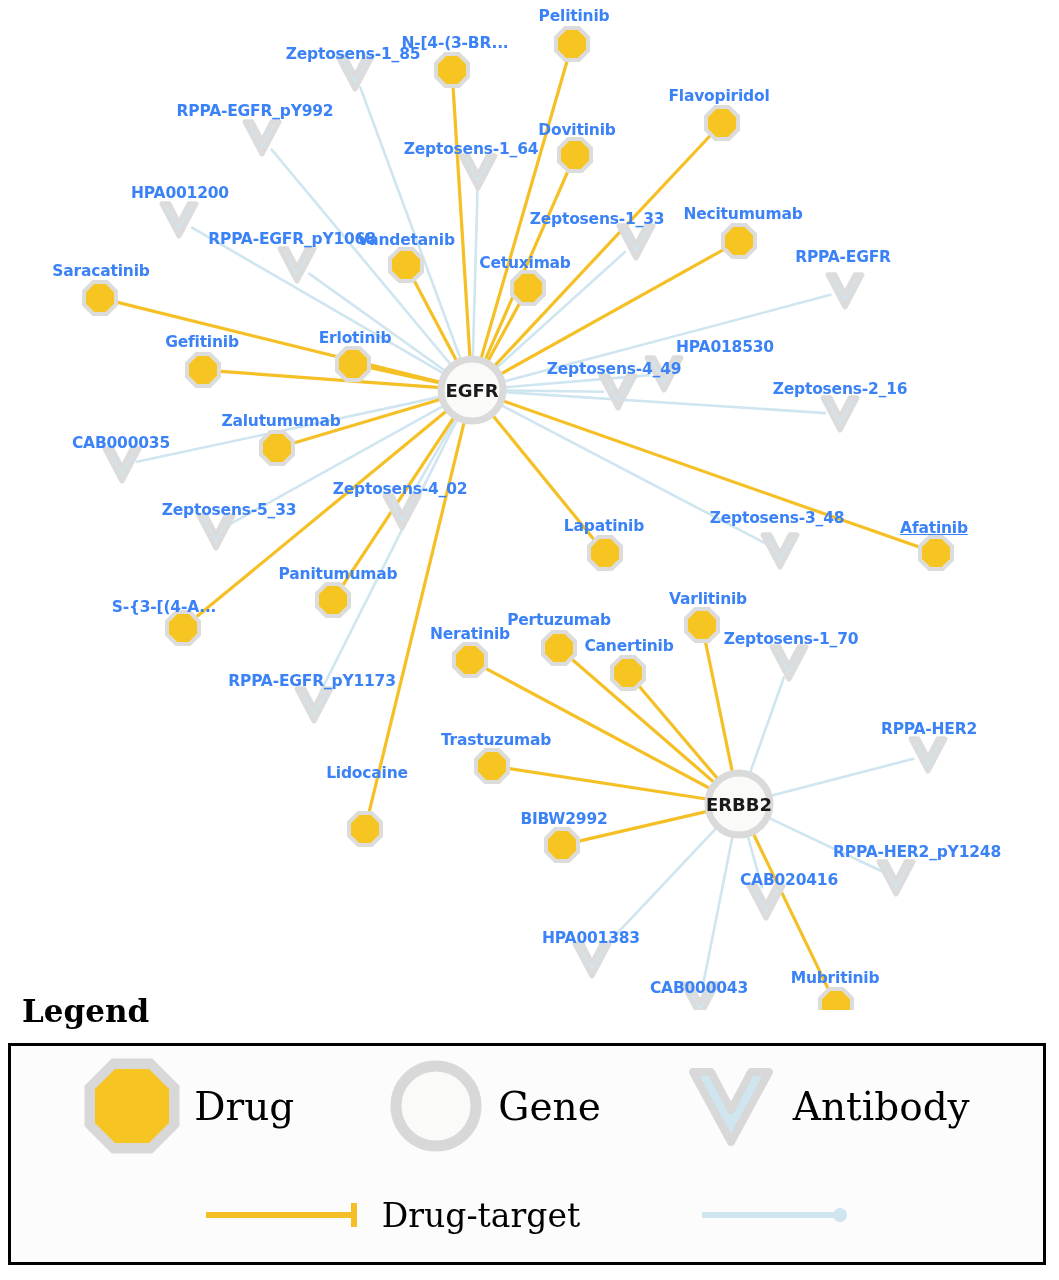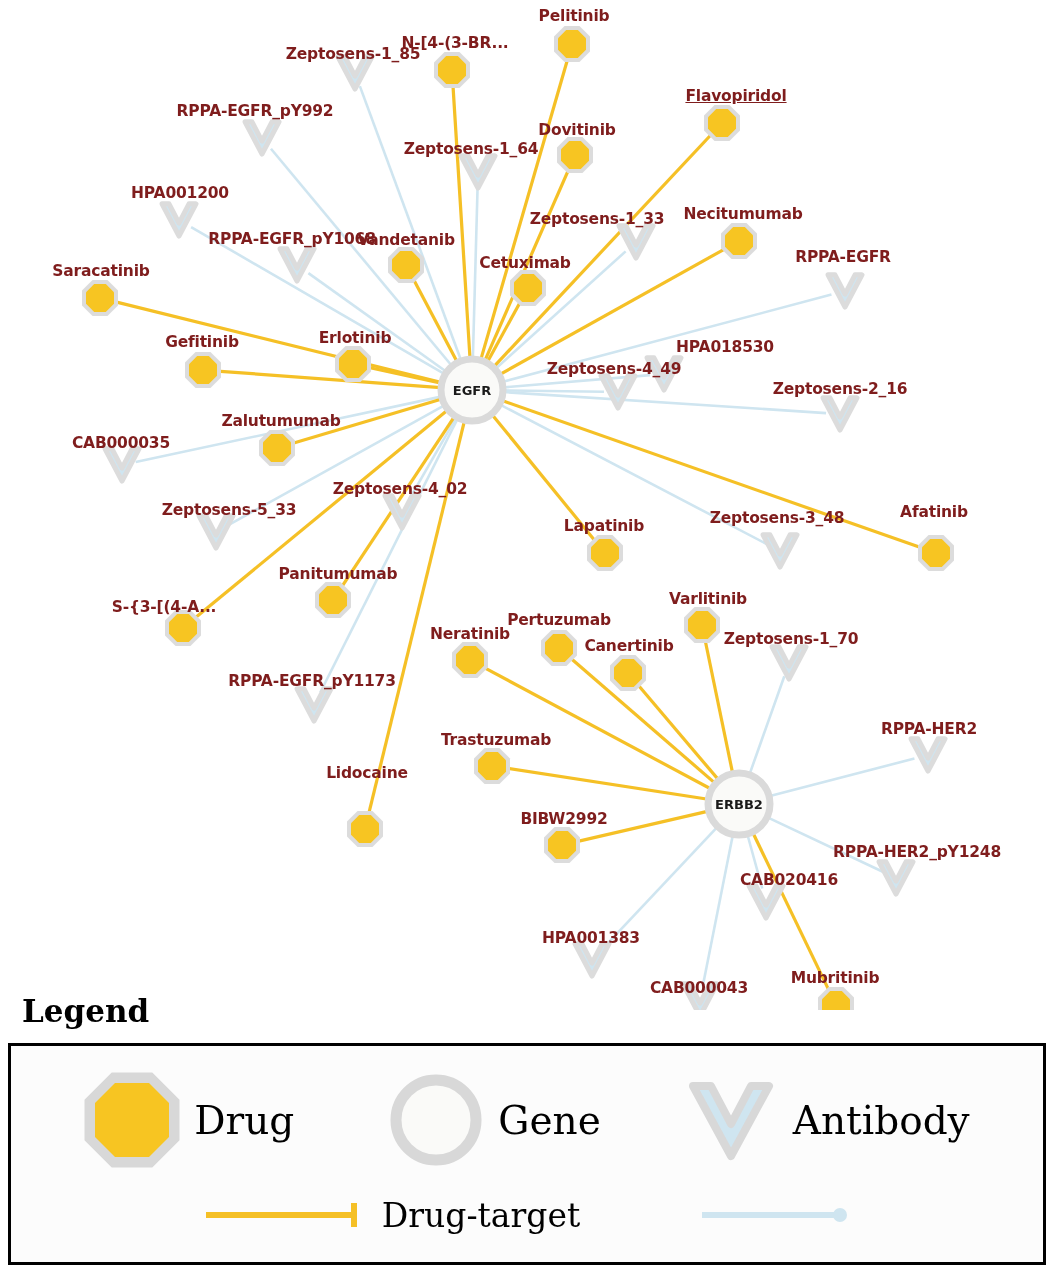--- a/index.html
+++ b/index.html
@@ -24,30 +24,30 @@
   #network svg {
     position: absolute;
     left: 0;
     top: 0;
   }
   .node-label {
     position: absolute;
     font-family: "DejaVu Sans", sans-serif;
     font-weight: bold;
     font-size: 15.5px;
-    color: #7f1d1d;
+    color: #3b82f6;
     white-space: nowrap;
     transform: translate(-50%, -50%);
     letter-spacing: -0.2px;
   }
   .gene-label {
     position: absolute;
     font-family: "DejaVu Sans", sans-serif;
     font-weight: bold;
-    font-size: 13px;
+    font-size: 18px;
     color: #1a1a1a;
     white-space: nowrap;
     transform: translate(-50%, -50%);
   }
   .legend-title {
     position: absolute;
     left: 22px;
     top: 993px;
     font-family: "DejaVu Serif", serif;
     font-size: 31px;
@@ -64,21 +64,21 @@
     background: #fcfcfc;
     box-sizing: border-box;
   }
   .legend-row1 {
     position: absolute;
     left: 0;
     top: 1058px;
     width: 1054px;
     height: 110px;
     display: flex;
-    align-items: flex-end;
+    align-items: flex-start;
     justify-content: center;
     gap: 8px;
   }
   .legend-item {
     display: flex;
     align-items: center;
     gap: 14px;
   }
   .legend-item .lbl {
     font-family: "DejaVu Serif", serif;
@@ -468,30 +468,30 @@
     <div class="node-label" style="left: 777px; top: 518px;">Zeptosens-3_48</div>
     <div class="node-label" style="left: 791px; top: 639px;">Zeptosens-1_70</div>
     <div class="node-label" style="left: 312px; top: 681px;">RPPA-EGFR_pY1173</div>
     <div class="node-label" style="left: 929px; top: 729px;">RPPA-HER2</div>
     <div class="node-label" style="left: 917px; top: 852px;">RPPA-HER2_pY1248</div>
     <div class="node-label" style="left: 789px; top: 880px;">CAB020416</div>
     <div class="node-label" style="left: 591px; top: 938px;">HPA001383</div>
     <div class="node-label" style="left: 699px; top: 988px;">CAB000043</div>
     <div class="node-label" style="left: 574px; top: 16px;">Pelitinib</div>
     <div class="node-label" style="left: 455px; top: 43px;">N-[4-(3-BR...</div>
-    <div class="node-label" style="left: 736px; top: 96px; text-decoration: underline;">Flavopiridol</div>
+    <div class="node-label" style="left: 719px; top: 96px;">Flavopiridol</div>
     <div class="node-label" style="left: 577px; top: 130px;">Dovitinib</div>
     <div class="node-label" style="left: 743px; top: 214px;">Necitumumab</div>
     <div class="node-label" style="left: 406px; top: 240px;">Vandetanib</div>
     <div class="node-label" style="left: 525px; top: 263px;">Cetuximab</div>
     <div class="node-label" style="left: 101px; top: 271px;">Saracatinib</div>
     <div class="node-label" style="left: 355px; top: 338px;">Erlotinib</div>
     <div class="node-label" style="left: 202px; top: 342px;">Gefitinib</div>
     <div class="node-label" style="left: 281px; top: 421px;">Zalutumumab</div>
-    <div class="node-label" style="left: 934px; top: 512px;">Afatinib</div>
+    <div class="node-label" style="left: 934px; top: 528px; text-decoration: underline;">Afatinib</div>
     <div class="node-label" style="left: 604px; top: 526px;">Lapatinib</div>
     <div class="node-label" style="left: 708px; top: 599px;">Varlitinib</div>
     <div class="node-label" style="left: 338px; top: 574px;">Panitumumab</div>
     <div class="node-label" style="left: 164px; top: 607px;">S-{3-[(4-A...</div>
     <div class="node-label" style="left: 559px; top: 620px;">Pertuzumab</div>
     <div class="node-label" style="left: 470px; top: 634px;">Neratinib</div>
     <div class="node-label" style="left: 629px; top: 646px;">Canertinib</div>
     <div class="node-label" style="left: 496px; top: 740px; text-align: center;">Trastuzumab</div>
     <div class="node-label" style="left: 367px; top: 773px;">Lidocaine</div>
     <div class="node-label" style="left: 564px; top: 819px;">BIBW2992</div>

